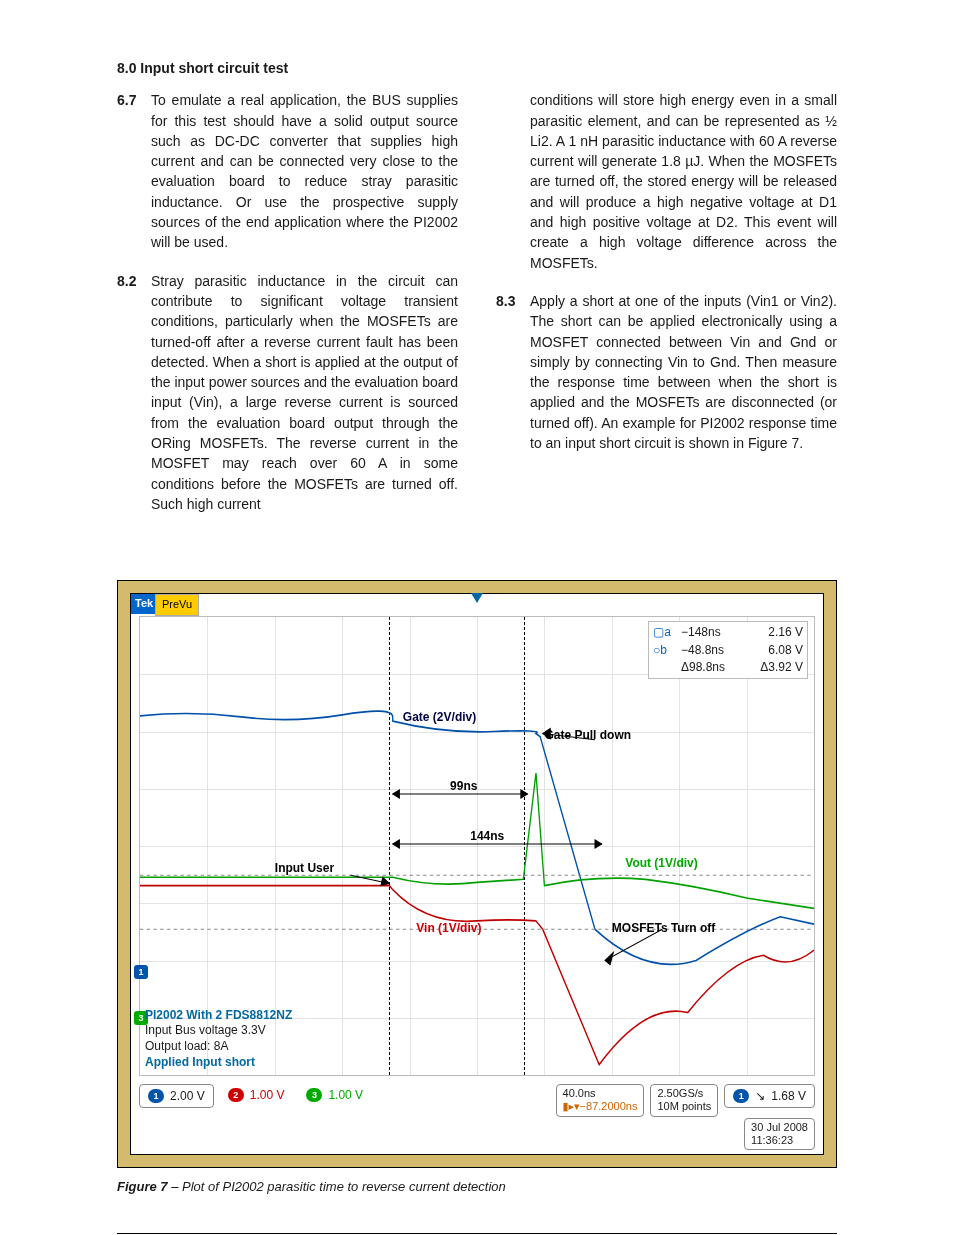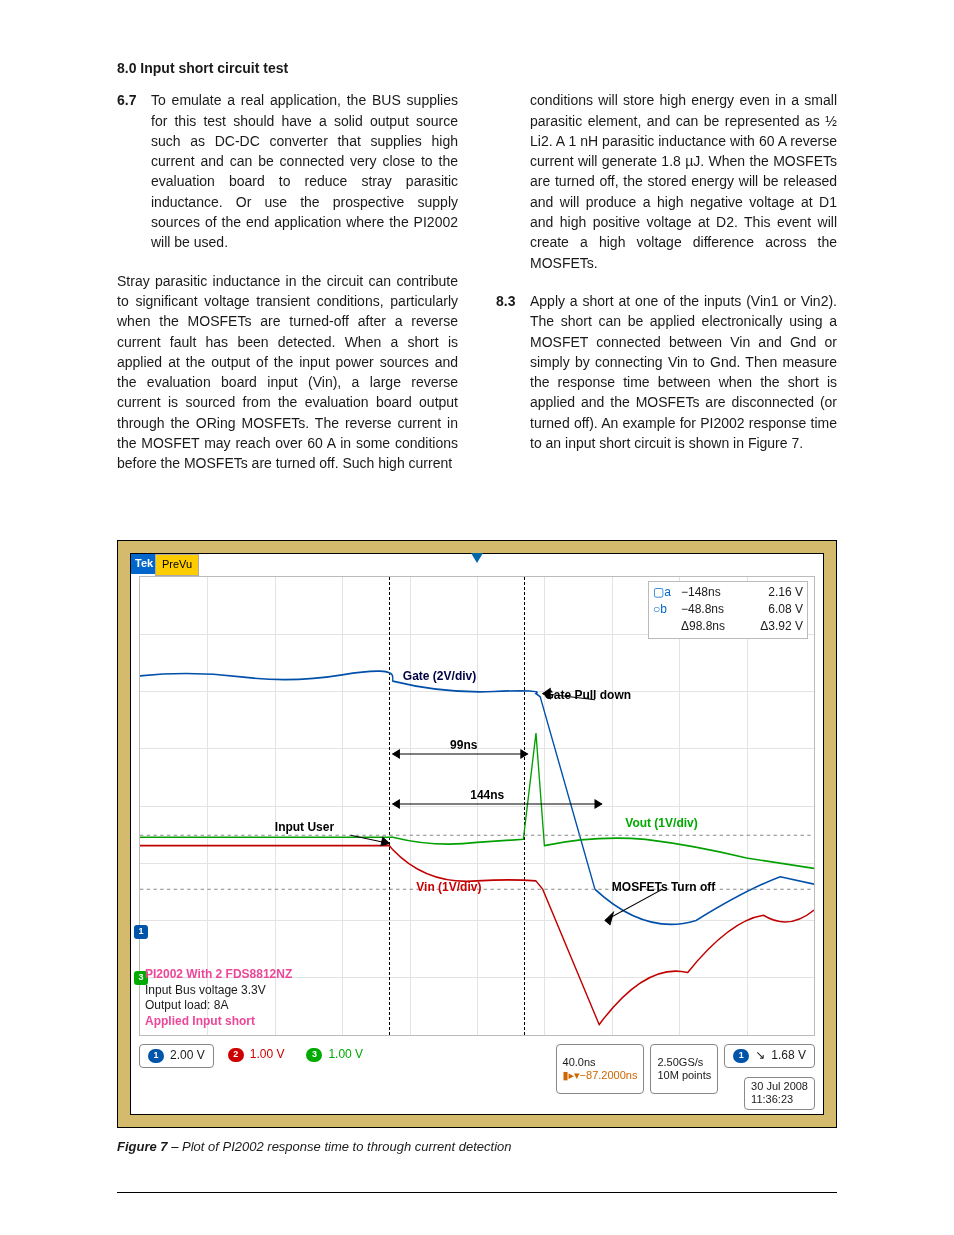--- a/index.html
+++ b/index.html
@@ -24,25 +24,25 @@
   .labelbox.g{color:#0a0}
   .labelbox.r{color:#c00}
   .labelbox.b{color:#004}
   .table{position:absolute;right:6px;top:4px;font-size:12px;font-family:Arial;border:1px solid #bbb;background:#fff;padding:2px 4px}
   .table .row{display:flex;gap:14px;white-space:nowrap}
   .table .a{color:#06c;width:14px}
   .table .t{min-width:58px;}
   .table .v{min-width:50px;text-align:right}
   .chan{position:absolute;left:-6px;width:14px;height:14px;border-radius:3px;font-size:9px;color:#fff;display:flex;align-items:center;justify-content:center;font-weight:700}
   .notes{position:absolute;left:14px;bottom:84px;font-size:12px;line-height:1.3}
-  .notes .b{color:#ec4899;font-weight:700}
+  .notes .b{color:#0369a1;font-weight:700}
   .scopefoot{position:absolute;left:8px;right:8px;bottom:36px;height:34px;display:flex;gap:6px;align-items:flex-start;font-size:12px}
   .pill{border:1px solid #888;border-radius:4px;padding:2px 8px;display:flex;align-items:center;gap:6px;height:18px;background:#fff;white-space:nowrap}
   .pill .badge{display:inline-flex;align-items:center;justify-content:center;width:16px;height:14px;border-radius:7px;font-size:9px;color:#fff;font-weight:700}
-  .timebox{border:1px solid #888;border-radius:4px;padding:11px 6px;line-height:1.2;font-size:11px}
+  .timebox{border:1px solid #888;border-radius:4px;padding:2px 6px;line-height:1.2;font-size:11px}
   .date{position:absolute;right:8px;bottom:4px;border:1px solid #888;border-radius:4px;padding:2px 6px;font-size:11px;line-height:1.2}
   .caption{font-style:italic;font-weight:700;font-size:13px;margin-top:10px}
   .caption .lt{font-weight:400}
   hr.rule{border:none;border-top:1px solid #000;margin:36px 0 8px 0}
   .footer{display:flex;justify-content:space-between;font-size:12px;font-style:italic;font-weight:700}
   .footer .r .lt{font-weight:400;font-style:normal}
   
   svg.traces{position:absolute;inset:0;width:100%;height:100%}
 </style>
 </head>
@@ -51,20 +51,21 @@
 
 <h2>8.0 Input short circuit test</h2>
 
 <div class="columns">
   <div class="col" id="col-left">
         <div class="item">
           <div class="num">6.7</div>
           <div class="txt">To emulate a real application, the BUS supplies for this test should have a solid output source such as DC-DC converter that supplies high current and can be connected very close to the evaluation board to reduce stray parasitic inductance. Or use the prospective supply sources of the end application where the PI2002 will be used.</div>
         </div>
         <div class="item">
+          <div class="num">8.2</div>
           <div class="txt">Stray parasitic inductance in the circuit can contribute to significant voltage transient conditions, particularly when the MOSFETs are turned-off after a reverse current fault has been detected. When a short is applied at the output of the input power sources and the evaluation board input (Vin), a large reverse current is sourced from the evaluation board output through the ORing MOSFETs. The reverse current in the MOSFET may reach over 60 A in some conditions before the MOSFETs are turned off. Such high current</div>
         </div>
       </div>
   <div class="col" id="col-right">
         <div class="item">
           <div class="num"></div>
           <div class="txt">conditions will store high energy even in a small parasitic element, and can be represented as ½ Li2.  A 1 nH parasitic inductance with 60 A reverse current will generate 1.8 µJ. When the MOSFETs are turned off, the stored energy will be released and will produce a high negative voltage at D1 and high positive voltage at D2. This event will create a high voltage difference across the MOSFETs.</div>
         </div>
         <div class="item">
           <div class="num">8.3</div>
@@ -201,18 +202,18 @@
     </div>
 
     <div class="date">
       <div>30 Jul  2008</div>
       <div>11:36:23</div>
     </div>
   </div>
 </div>
 
 <div class="caption">
-  <span>Figure 7</span><span class="lt"> – Plot of PI2002 response time to through current detection</span>
+  <span>Figure 7</span><span class="lt"> – Plot of PI2002 parasitic time to reverse current detection</span>
 </div>
 
 <hr class="rule">
 
 </div>
 
 </body></html>

